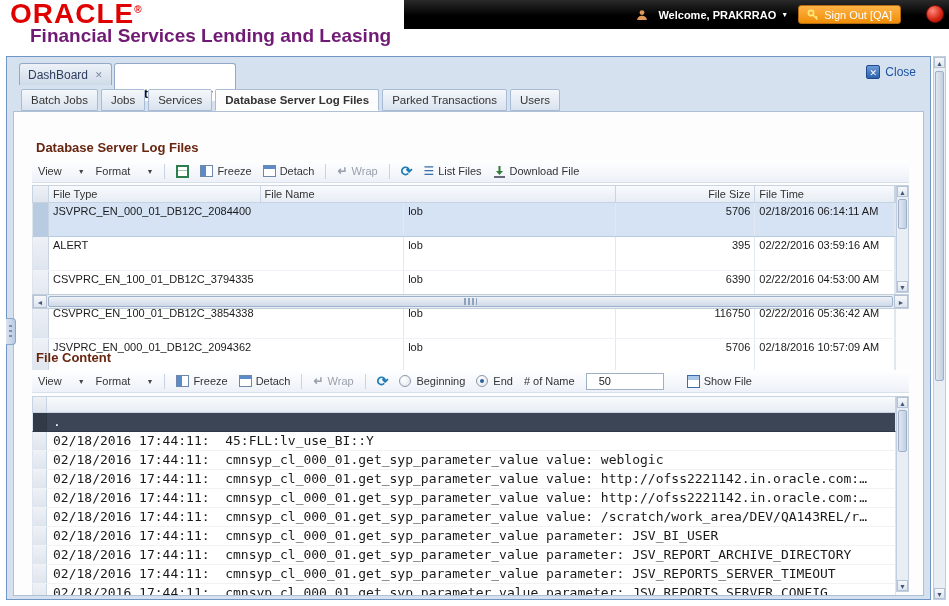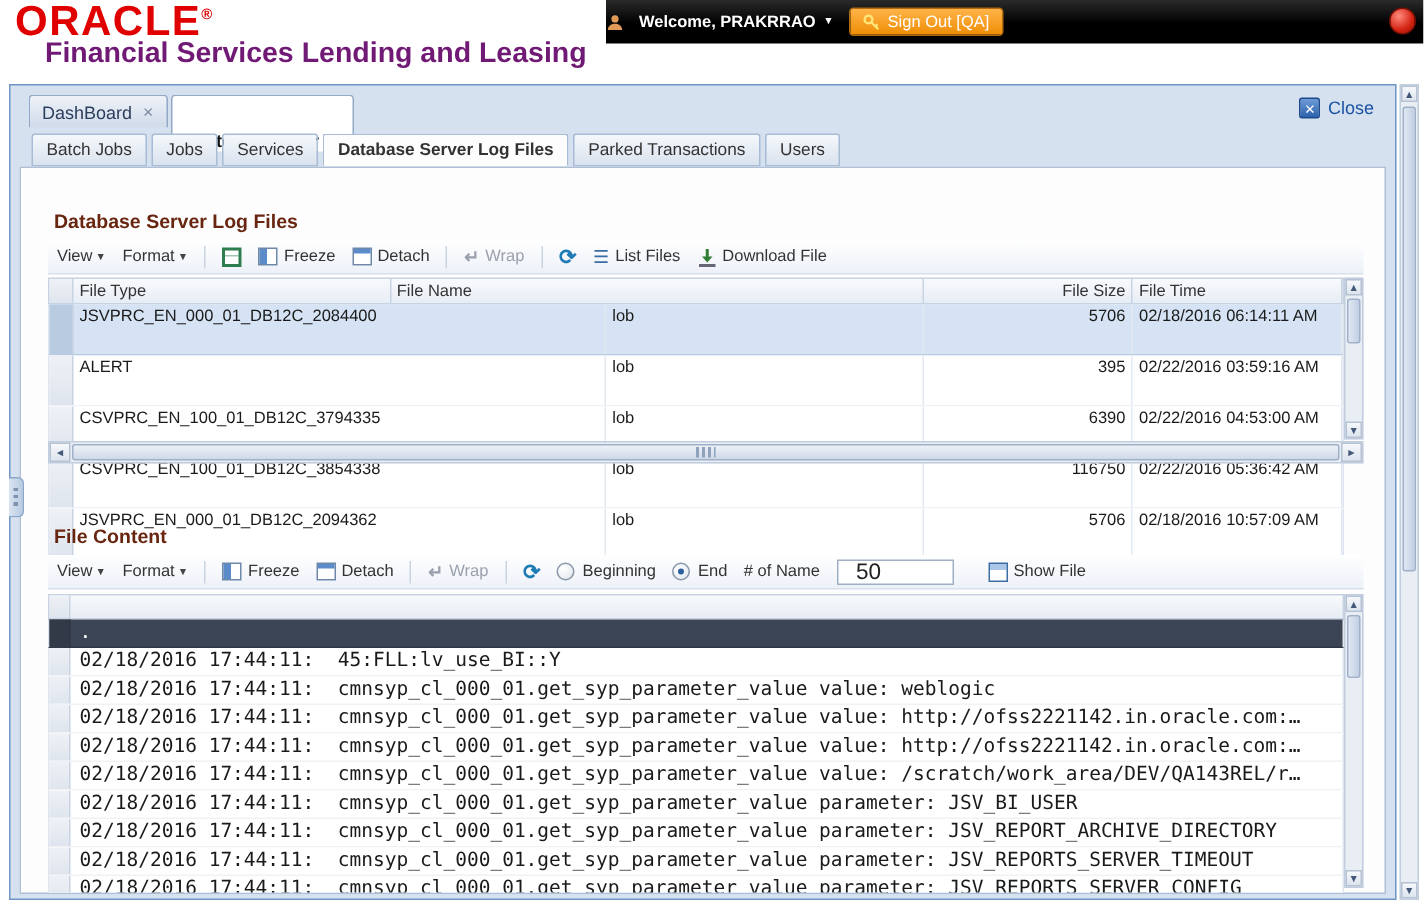--- a/index.html
+++ b/index.html
@@ -6,21 +6,21 @@
   html,body { width:949px; height:606px; background:#fff; overflow:hidden; position:relative;
               font-family:"Liberation Sans", sans-serif; }
 
   
   .header { position:absolute; left:0; top:0; width:949px; height:54px; background:#fff; }
   .brand { position:absolute; left:10px; top:-2px; color:#e00000; font-size:28px; font-weight:bold; letter-spacing:1px; }
   .brand sup { font-size:10px; vertical-align:super; }
   .subtitle { position:absolute; left:30px; top:25px; color:#701a75; font-size:19px; font-weight:600; }
   .topbar { position:absolute; left:404px; top:0; width:545px; height:29px;
             background:linear-gradient(#2a2a2a,#000 55%); display:flex; align-items:center;
-            gap:10px; padding-right:20px; }
+            justify-content:flex-end; gap:10px; padding-right:48px; }
   .userwrap { display:flex; align-items:center; gap:5px; color:#fff; font-size:11px; font-weight:bold; }
   .caret { font-size:7px; color:#fff; }
   .signout { display:flex; align-items:center; gap:5px; height:19px; padding:0 8px;
              background:linear-gradient(#ffb347,#ef8e07); border:1px solid #b36b12; border-radius:3px;
              color:#fff; font-size:11px; font-weight:normal; cursor:pointer; }
   .power { position:absolute; right:5px; top:5px; width:18px; height:18px; border-radius:50%;
            background:radial-gradient(circle at 35% 30%, #ff8a7c, #d42312 60%, #931104);
            border:1px solid #7e0f04; }
 
   
@@ -50,21 +50,21 @@
   .sec-title { position:absolute; font-size:13px; font-weight:bold; color:#68250f; }
   #t1 { left:22px; top:28px; }
   #t2 { left:22px; top:238px; }
 
   
   .toolbar { position:absolute; left:18px; width:877px; height:23px; display:flex; align-items:center;
              gap:11px; font-size:11px; color:#333; padding:0 6px;
              background:linear-gradient(#ffffff,#edf1f8); border-bottom:1px solid #d8e0ec; }
   #tb1 { top:48px; }
   #tb2 { top:258px; }
-  .menu { display:flex; align-items:center; gap:2px; cursor:pointer; }
+  .menu { display:flex; align-items:center; gap:16px; cursor:pointer; }
   .dd { font-size:7px; color:#444; }
   .tbtn { display:flex; align-items:center; gap:4px; cursor:pointer; }
   .tbtn.disabled { color:#9aa1ad; }
   .sep { width:1px; height:15px; background:#c9d3e2; }
 
   
   .ic-export { width:13px; height:13px; border:2px solid #2e7d4f; background:
                linear-gradient(#9fc7ae,#9fc7ae) 0 3px/100% 1px no-repeat, #fff; }
   .ic-freeze { width:13px; height:12px; border:1px solid #6f87a8;
                background:linear-gradient(90deg,#5b8bc9 0 5px,#fff 5px); }
@@ -74,21 +74,21 @@
   .ic-refresh { font-size:14px; color:#1f7bb6; font-weight:bold; line-height:13px; }
   .ic-list { font-size:12px; color:#3a6ea5; line-height:12px; }
   .ic-grid { width:13px; height:13px; border:1px solid #3a6ea5;
              background:linear-gradient(#aac6e8,#aac6e8) 0 0/100% 4px no-repeat, #fff; }
 
   .radio { width:12px; height:12px; border-radius:50%; border:1px solid #8a97a8; display:inline-block;
            background:radial-gradient(circle at 35% 30%, #fff, #dfe5ec); position:relative; cursor:pointer; }
   .radio.checked::after { content:""; position:absolute; left:3px; top:3px; width:4px; height:4px;
            border-radius:50%; background:#2c5f9e; }
   .rlabel { font-size:11px; color:#333; margin-left:-6px; }
-  .lines-input { width:78px; height:17px; border:1px solid #9fb0c5; font-size:15px; padding:1px 12px;
+  .lines-input { width:78px; height:17px; border:1px solid #9fb0c5; font-size:11px; padding:1px 12px;
                  background:#fff; color:#222; font-family:"Liberation Sans",sans-serif; }
 
   
   .grid { position:absolute; left:18px; font-size:11px; color:#1a1a1a; }
   #grid1 { top:73px; width:864px; }
   #grid2 { top:284px; width:864px; }
   .g-head { display:flex; height:18px; background:linear-gradient(#f8fafc,#e7edf5);
             border:1px solid #c7d2e2; }
   .g-row { display:flex; height:34px; background:#fff; border-bottom:1px solid #eef1f6;
            border-left:1px solid #dfe5ee; border-right:1px solid #dfe5ee; cursor:pointer; }

